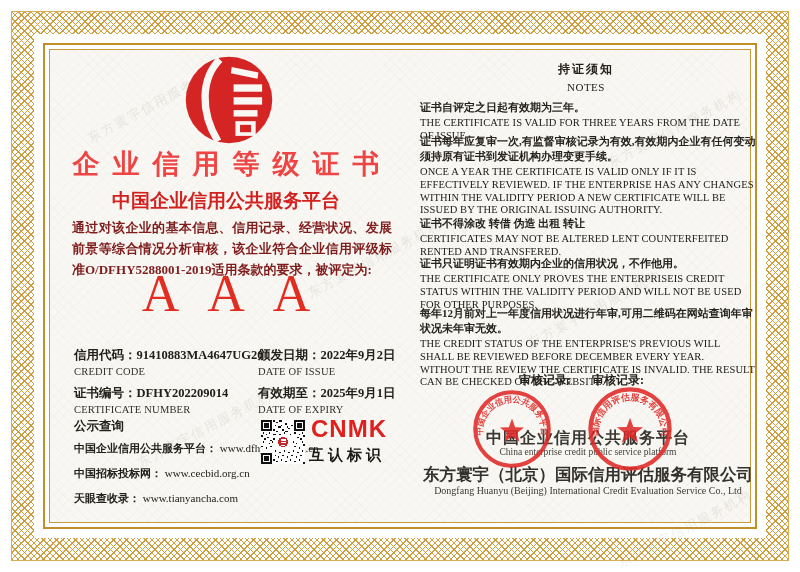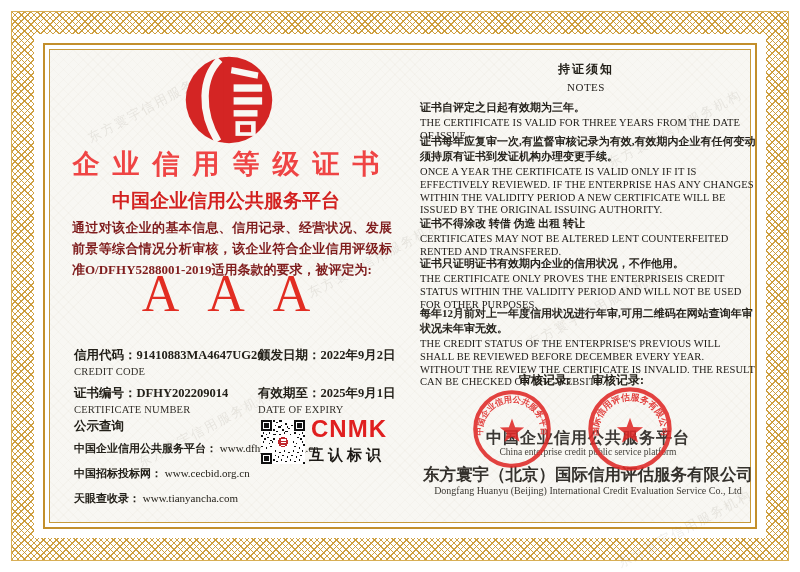--- a/index.html
+++ b/index.html
@@ -105,20 +105,21 @@
   <div class="company">中国企业信用公共服务平台</div>
   <div class="statement">通过对该企业的基本信息、信用记录、经营状况、发展前景等综合情况分析审核，该企业符合企业信用评级标准O/DFHY5288001-2019适用条款的要求，被评定为:</div>
   <div class="rating">AAA</div>
 
   <div class="info-item" style="left:74px;top:347px">
     <div class="zh"><span>信用代码：</span><span class="val">91410883MA4647UG20</span></div>
     <div class="en">CREDIT CODE</div>
   </div>
   <div class="info-item" style="left:258px;top:347px">
     <div class="zh"><span>颁发日期：</span><span class="val">2022年9月2日</span></div>
+    <div class="en">DATE OF ISSUE</div>
   </div>
   <div class="info-item" style="left:74px;top:385px">
     <div class="zh"><span>证书编号：</span><span class="val">DFHY202209014</span></div>
     <div class="en">CERTIFICATE NUMBER</div>
   </div>
   <div class="info-item" style="left:258px;top:385px">
     <div class="zh"><span>有效期至：</span><span class="val">2025年9月1日</span></div>
     <div class="en">DATE OF EXPIRY</div>
   </div>
 

